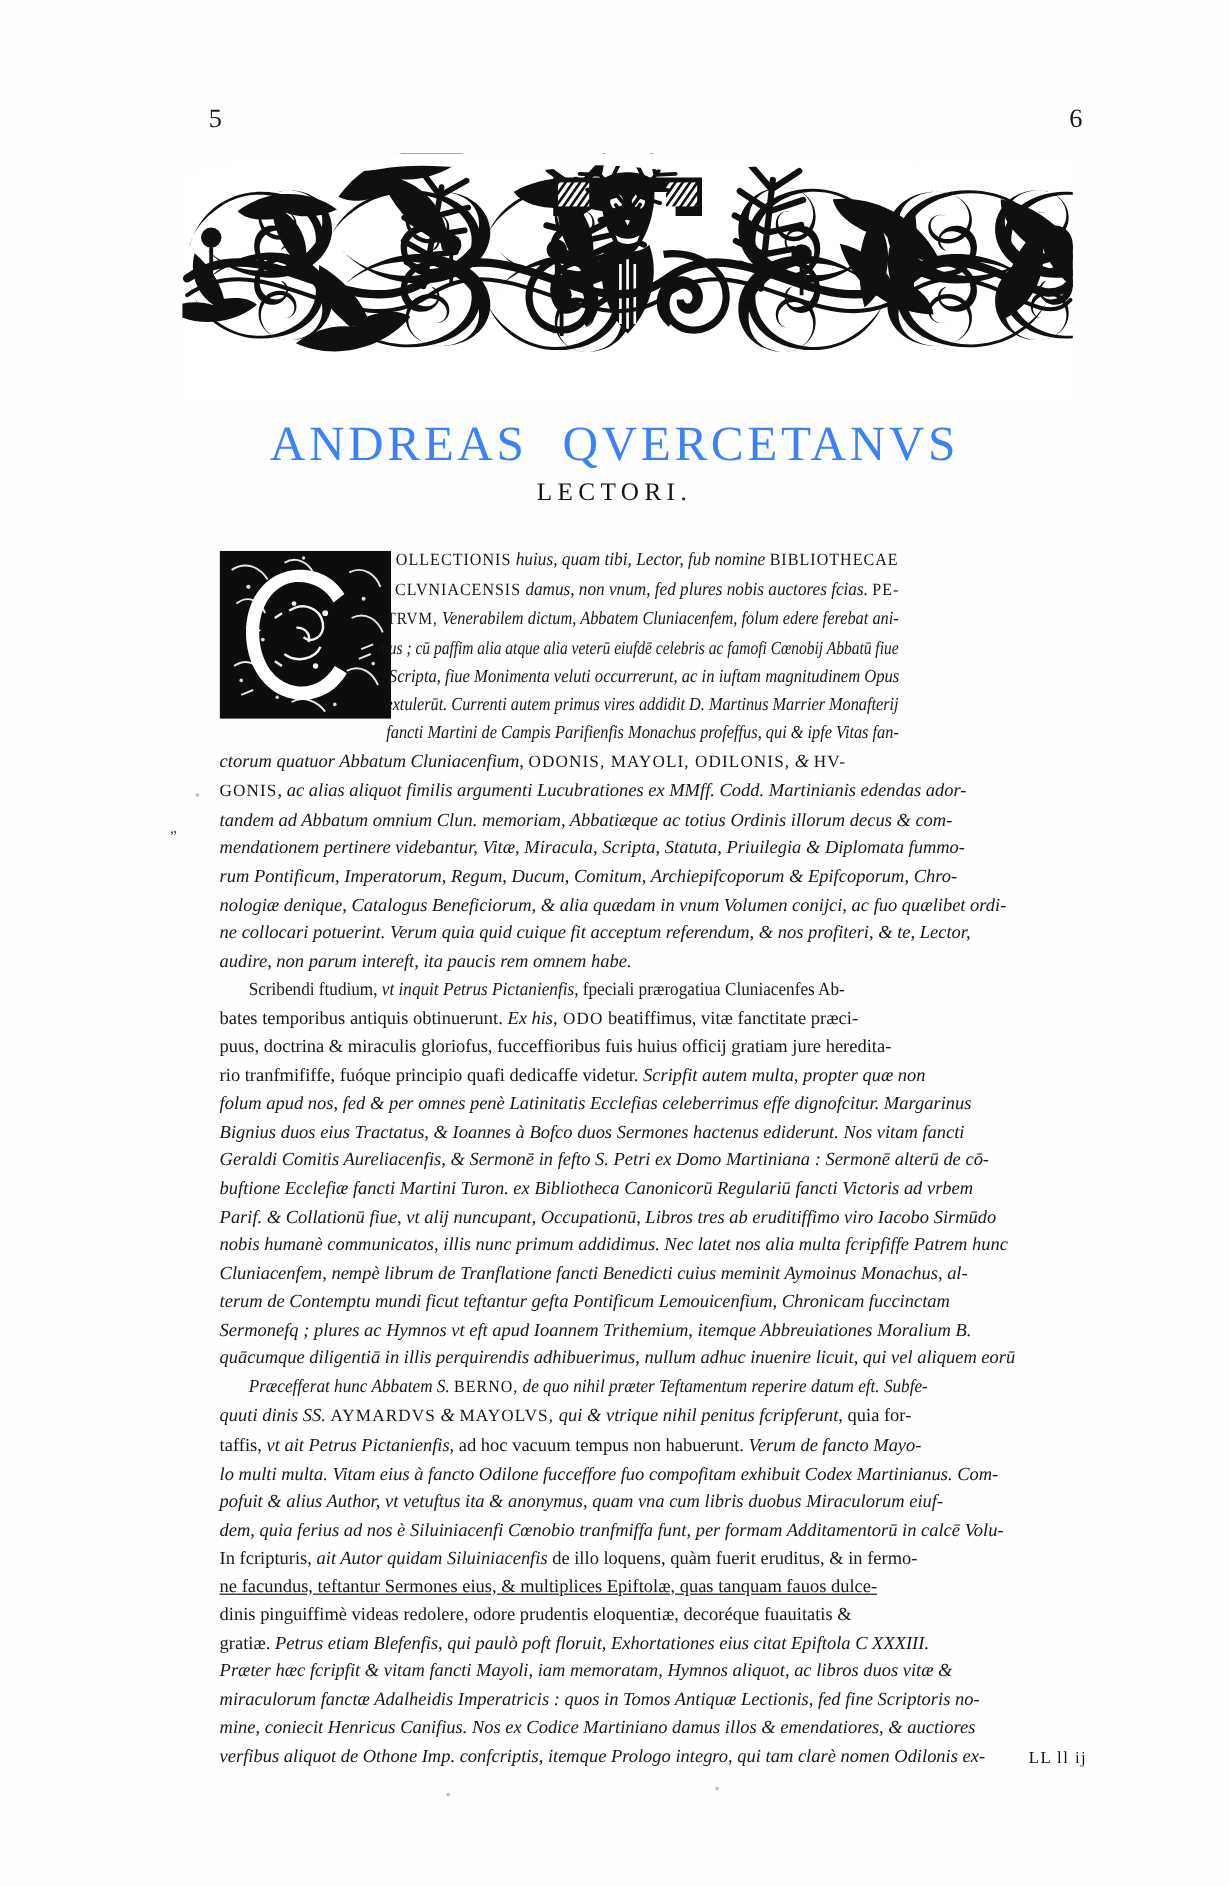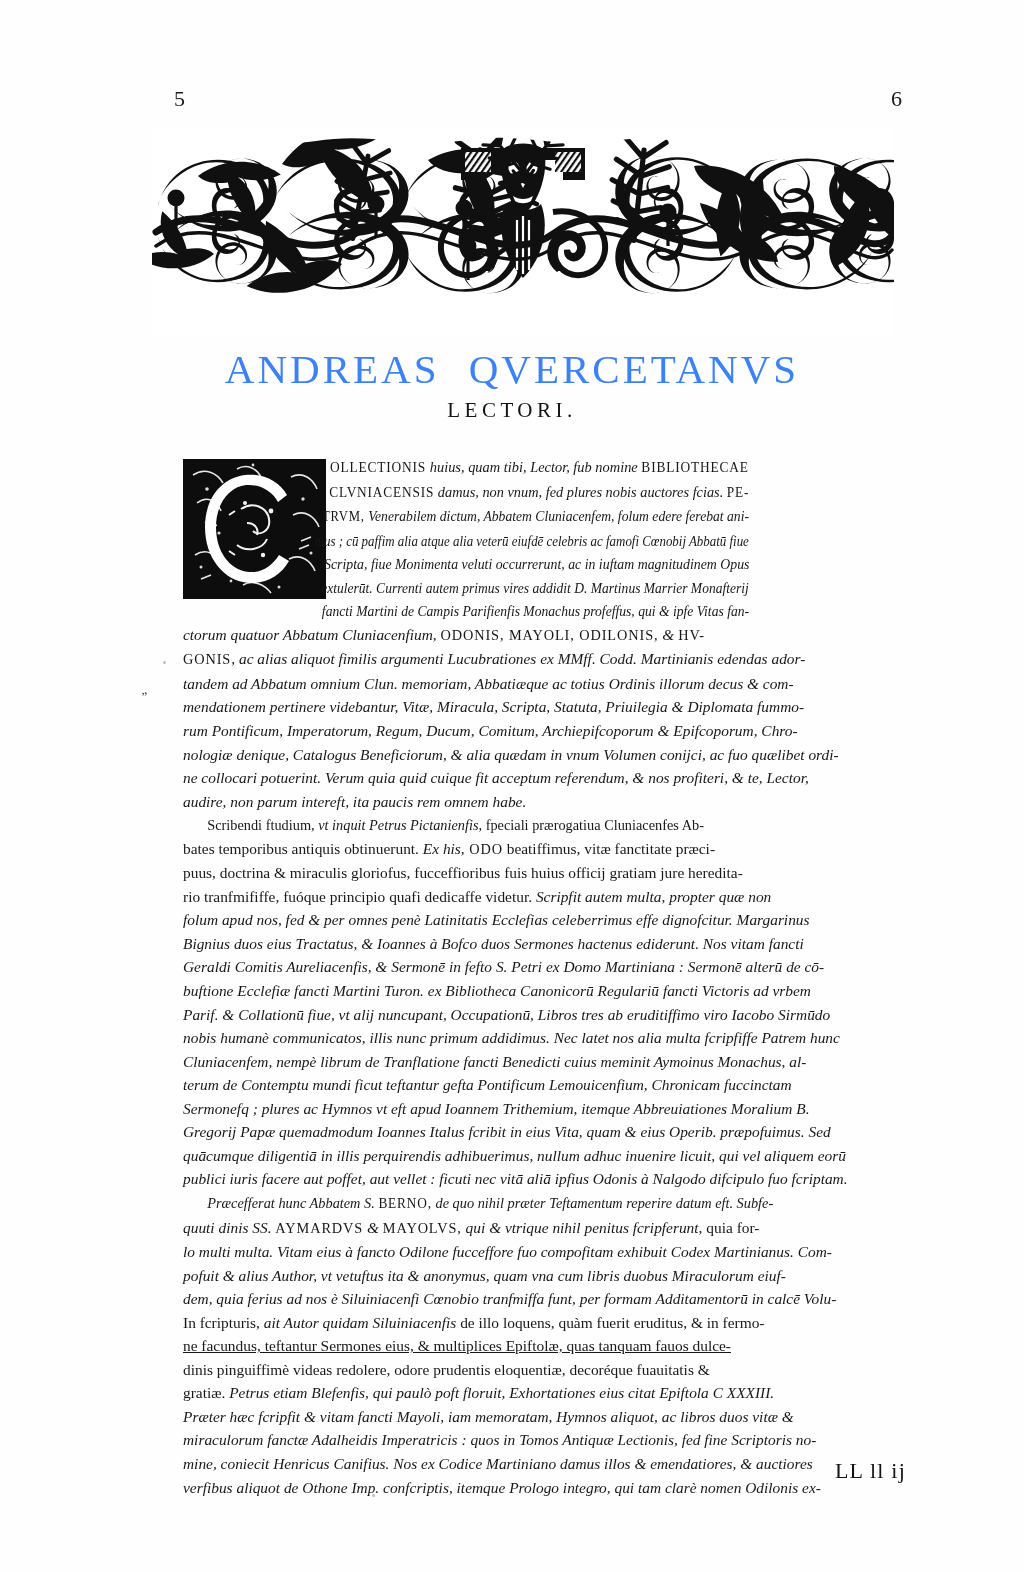--- a/index.html
+++ b/index.html
@@ -100,21 +100,21 @@
   
   .indent { padding-left: 26px; }
 
   
   .signature {
     position: absolute;
     left: 0;
     top: 1458px;
     width: 906px;
     text-align: right;
-    font-size: 22px;
+    font-size: 14px;
     letter-spacing: 1.2px;
     color: #131313;
     font-family: "Liberation Serif", serif;
   }
 
   
   .margin-mark {
     position: absolute;
     left: 141px;
     top: 682px;
@@ -336,25 +336,24 @@
         <div class="line" style="width: 723px; transform-origin: left top; transform: scaleX(1);"><span class="ro">rio tranfmififfe, fuóque principio quafi dedicaffe videtur. </span><span class="it">Scripfit autem multa, propter quæ non</span></div>
         <div class="line" style="width: 723px; transform-origin: left top; transform: scaleX(1);"><span class="it">folum apud nos, fed &amp; per omnes penè Latinitatis Ecclefias celeberrimus effe dignofcitur. Margarinus</span></div>
         <div class="line" style="width: 723px; transform-origin: left top; transform: scaleX(1);"><span class="it">Bignius duos eius Tractatus, &amp; Ioannes à Bofco duos Sermones hactenus ediderunt. Nos vitam fancti</span></div>
         <div class="line" style="width: 723px; transform-origin: left top; transform: scaleX(1);"><span class="it">Geraldi Comitis Aureliacenfis, &amp; Sermonē in fefto S. Petri ex Domo Martiniana : Sermonē alterū de cō-</span></div>
         <div class="line" style="width: 723px; transform-origin: left top; transform: scaleX(1);"><span class="it">buftione Ecclefiæ fancti Martini Turon. ex Bibliotheca Canonicorū Regulariū fancti Victoris ad vrbem</span></div>
         <div class="line" style="width: 723px; transform-origin: left top; transform: scaleX(1);"><span class="it">Parif. &amp; Collationū fiue, vt alij nuncupant, Occupationū, Libros tres ab eruditiffimo viro Iacobo Sirmūdo</span></div>
         <div class="line" style="width: 723px; transform-origin: left top; transform: scaleX(1);"><span class="it">nobis humanè communicatos, illis nunc primum addidimus. Nec latet nos alia multa fcripfiffe Patrem hunc</span></div>
         <div class="line" style="width: 723px; transform-origin: left top; transform: scaleX(1);"><span class="it">Cluniacenfem, nempè librum de Tranflatione fancti Benedicti cuius meminit Aymoinus Monachus, al-</span></div>
         <div class="line" style="width: 723px; transform-origin: left top; transform: scaleX(1);"><span class="it">terum de Contemptu mundi ficut teftantur gefta Pontificum Lemouicenfium, Chronicam fuccinctam</span></div>
         <div class="line" style="width: 723px; transform-origin: left top; transform: scaleX(1);"><span class="it">Sermonefq ; plures ac Hymnos vt eft apud Ioannem Trithemium, itemque Abbreuiationes Moralium B.</span></div>
-        <div class="line" style="width: 723px; transform-origin: left top; transform: scaleX(1);"><span class="it">Gregorij Papæ quemadmodum Ioannes Italus fcribit in eius Vita, quam &amp; eius Operib. præpofuimus. Sed</span></div>
         <div class="line" style="width: 723px; transform-origin: left top; transform: scaleX(1);"><span class="it">quācumque diligentiā in illis perquirendis adhibuerimus, nullum adhuc inuenire licuit, qui vel aliquem eorū</span></div>
-        <div class="line" style="width: 723px; transform-origin: left top; transform: scaleX(1);"><span class="it">publici iuris facere aut poffet, aut vellet : ficuti nec vitā aliā ipfius Odonis à Nalgodo difcipulo fuo fcriptam.</span></div>
         <div class="line indent" style="width: 723px; transform-origin: left top; transform: scaleX(0.930574);"><span class="it">Præcefferat hunc Abbatem S. </span><span class="sc">BERNO,</span><span class="it"> de quo nihil præter Teftamentum reperire datum eft. Subfe-</span></div>
         <div class="line" style="width: 723px; transform-origin: left top; transform: scaleX(1);"><span class="it">quuti dinis SS. </span><span class="sc">AYMARDVS</span><span class="it"> &amp; </span><span class="sc">MAYOLVS,</span><span class="it"> qui &amp; vtrique nihil penitus fcripferunt, </span><span class="ro">quia for-</span></div>
+        <div class="line" style="width: 723px; transform-origin: left top; transform: scaleX(1);"><span class="ro">taffis, </span><span class="it">vt ait Petrus Pictanienfis,</span><span class="ro"> ad hoc vacuum tempus non habuerunt. </span><span class="it">Verum de fancto Mayo-</span></div>
         <div class="line" style="width: 723px; transform-origin: left top; transform: scaleX(1);"><span class="it">lo multi multa. Vitam eius à fancto Odilone fucceffore fuo compofitam exhibuit Codex Martinianus. Com-</span></div>
         <div class="line" style="width: 723px; transform-origin: left top; transform: scaleX(1);"><span class="it">pofuit &amp; alius Author, vt vetuftus ita &amp; anonymus, quam vna cum libris duobus Miraculorum eiuf-</span></div>
         <div class="line" style="width: 723px; transform-origin: left top; transform: scaleX(1);"><span class="it">dem, quia ferius ad nos è Siluiniacenfi Cœnobio tranfmiffa funt, per formam Additamentorū in calcē Volu-</span></div>
         <div class="line" style="width: 723px; transform-origin: left top; transform: scaleX(1);"><span class="ro">In fcripturis, </span><span class="it">ait Autor quidam Siluiniacenfis</span><span class="ro"> de illo loquens, quàm fuerit eruditus, &amp; in fermo-</span></div>
         <div class="line" style="width: 723px; transform-origin: left top; transform: scaleX(1); text-decoration: underline;"><span class="ro">ne facundus, teftantur Sermones eius, &amp; multiplices Epiftolæ, quas tanquam fauos dulce-</span></div>
         <div class="line" style="width: 723px; transform-origin: left top; transform: scaleX(1);"><span class="ro">dinis pinguiffimè videas redolere, odore prudentis eloquentiæ, decoréque fuauitatis &amp;</span></div>
         <div class="line" style="width: 723px; transform-origin: left top; transform: scaleX(1);"><span class="ro">gratiæ. </span><span class="it">Petrus etiam Blefenfis, qui paulò poft floruit, Exhortationes eius citat Epiftola C XXXIII.</span></div>
         <div class="line" style="width: 723px; transform-origin: left top; transform: scaleX(1);"><span class="it">Præter hæc fcripfit &amp; vitam fancti Mayoli, iam memoratam, Hymnos aliquot, ac libros duos vitæ &amp;</span></div>
         <div class="line" style="width: 723px; transform-origin: left top; transform: scaleX(1);"><span class="it">miraculorum fanctæ Adalheidis Imperatricis : quos in Tomos Antiquæ Lectionis, fed fine Scriptoris no-</span></div>
         <div class="line" style="width: 723px; transform-origin: left top; transform: scaleX(1);"><span class="it">mine, coniecit Henricus Canifius. Nos ex Codice Martiniano damus illos &amp; emendatiores, &amp; auctiores</span></div>

